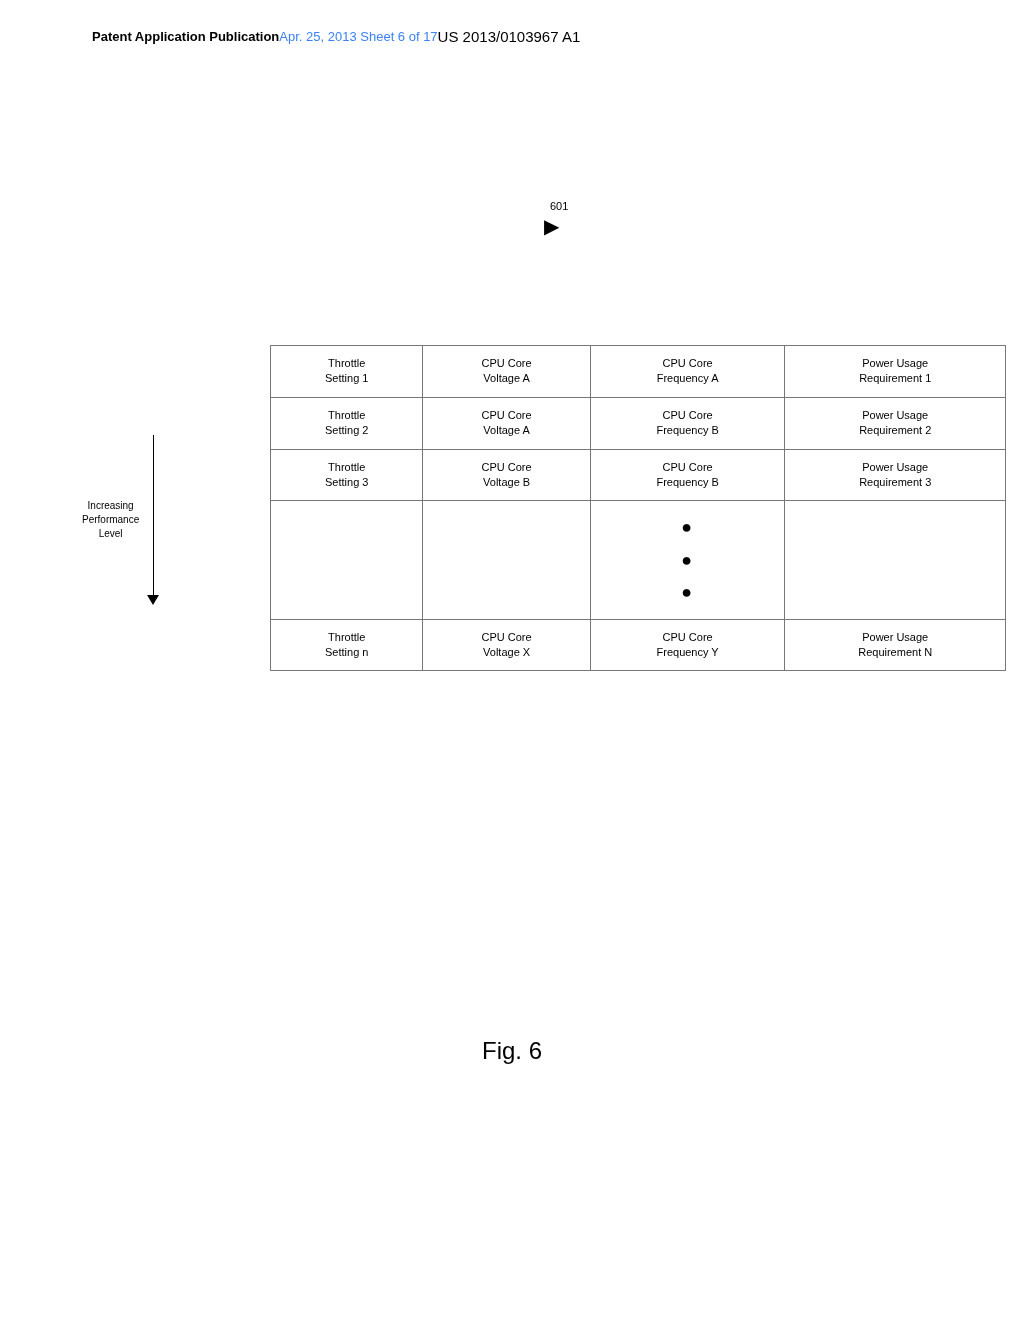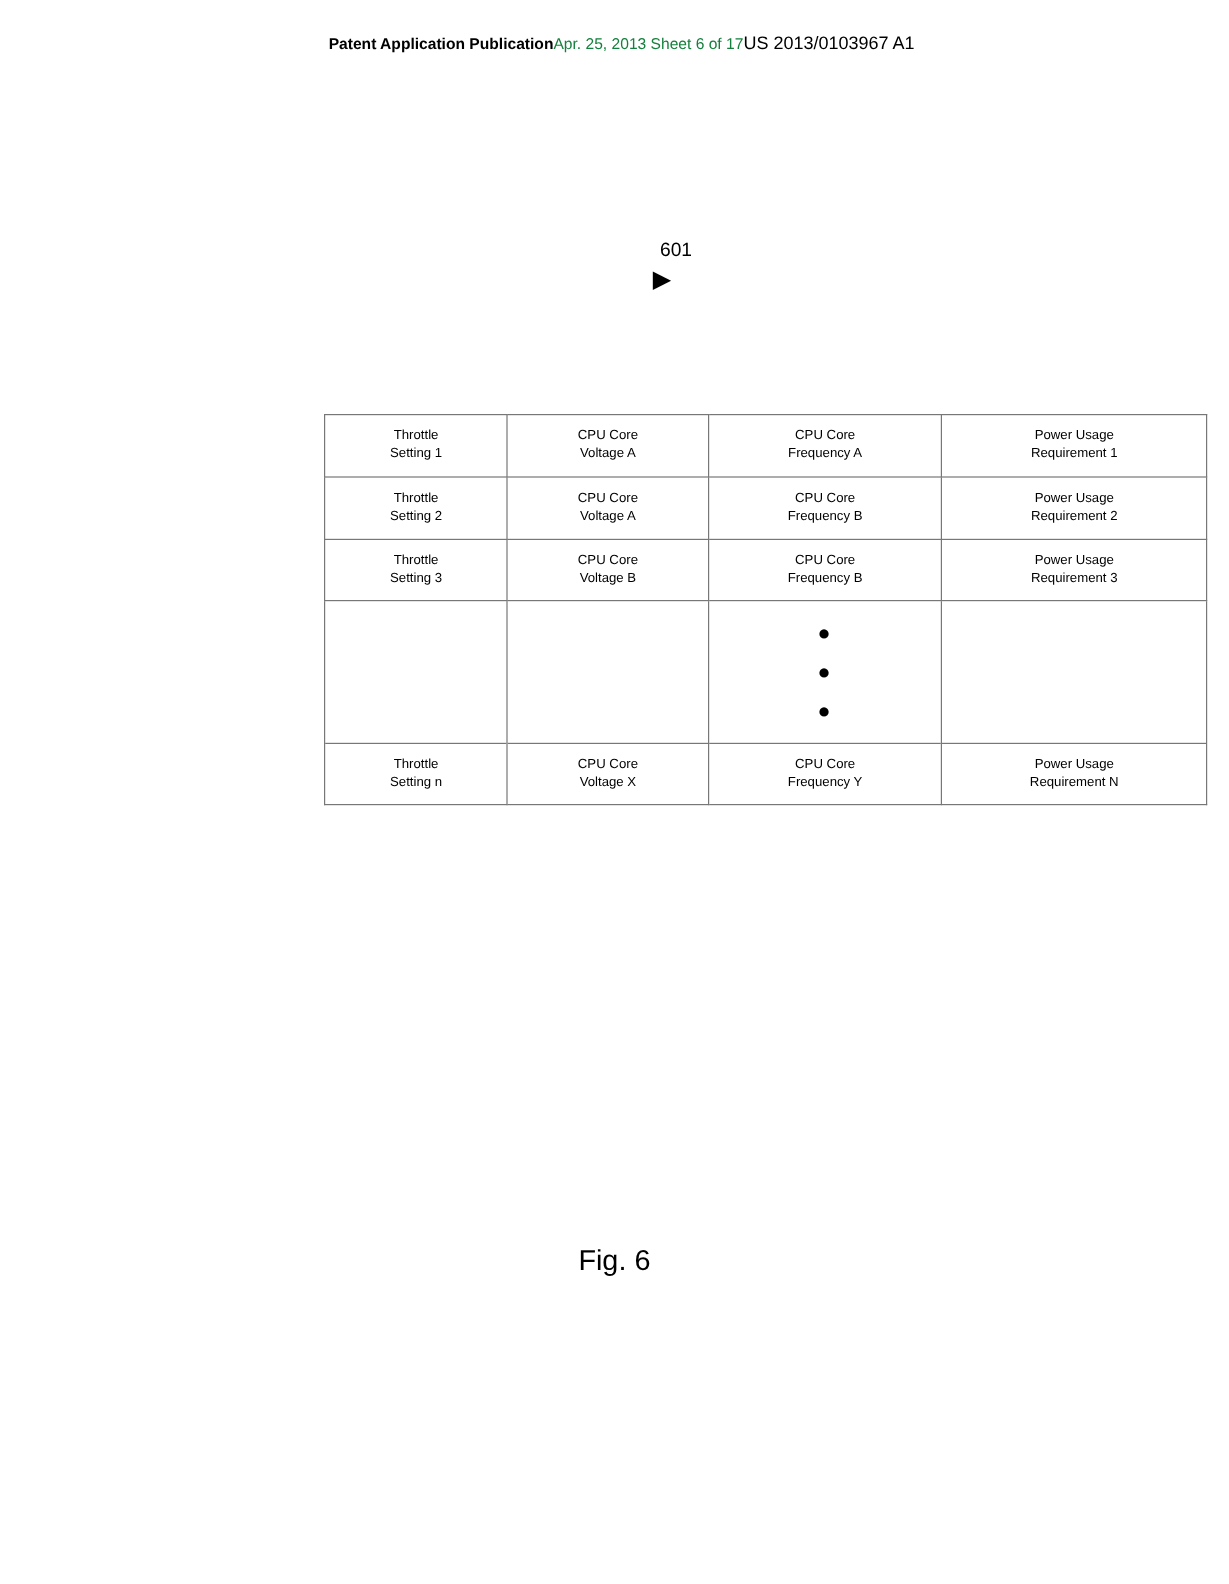--- a/index.html
+++ b/index.html
@@ -8,32 +8,32 @@
       height: 1320px;
       background: #ffffff;
       font-family: Arial, Helvetica, sans-serif;
       position: relative;
       overflow: hidden;
     }
 
     
     .header {
       display: flex;
-      justify-content: center;
+      justify-content: flex-start;
       align-items: center;
-      padding: 28px 60px 0 72px;
+      padding: 28px 60px 0 92px;
     }
     .header-left {
       font-size: 13px;
       font-weight: bold;
       color: #000;
     }
     .header-center {
       font-size: 13px;
-      color: #15803d;
+      color: #3b82f6;
     }
     .header-right {
       font-size: 15px;
       color: #000;
     }
 
     
     .main-content {
       position: relative;
       width: 100%;
@@ -43,21 +43,21 @@
     
     .arrow-601-container {
       position: absolute;
       top: 155px;
       left: 540px;
       display: flex;
       flex-direction: column;
       align-items: flex-start;
     }
     .arrow-601-label {
-      font-size: 16px;
+      font-size: 11px;
       color: #000;
       margin-left: 10px;
       margin-bottom: 2px;
     }
     .arrow-601-symbol {
       font-size: 20px;
       color: #000;
       transform: rotate(0deg);
       margin-left: 4px;
     }
@@ -156,20 +156,31 @@
   <div class="header-right">US 2013/0103967 A1</div>
 </div>
 
 <div class="main-content">
 
   <div class="arrow-601-container">
     <span class="arrow-601-label">601</span>
     <span class="arrow-601-symbol">▶</span>
   </div>
 
+  <div class="left-label">
+    <div class="left-label-text">
+      <span>Increasing</span><br>
+      <span>Performance</span><br>
+      <span>Level</span>
+    </div>
+    <div class="left-arrow-line">
+      <div class="vertical-line"></div>
+      <div class="down-arrow"></div>
+    </div>
+  </div>
 
   <div class="table-container">
     <table>
       <tbody>
         <tr>
           <td>Throttle<br>Setting 1</td>
           <td>CPU Core<br>Voltage A</td>
           <td>CPU Core<br>Frequency A</td>
           <td>Power Usage<br>Requirement 1</td>
         </tr>

